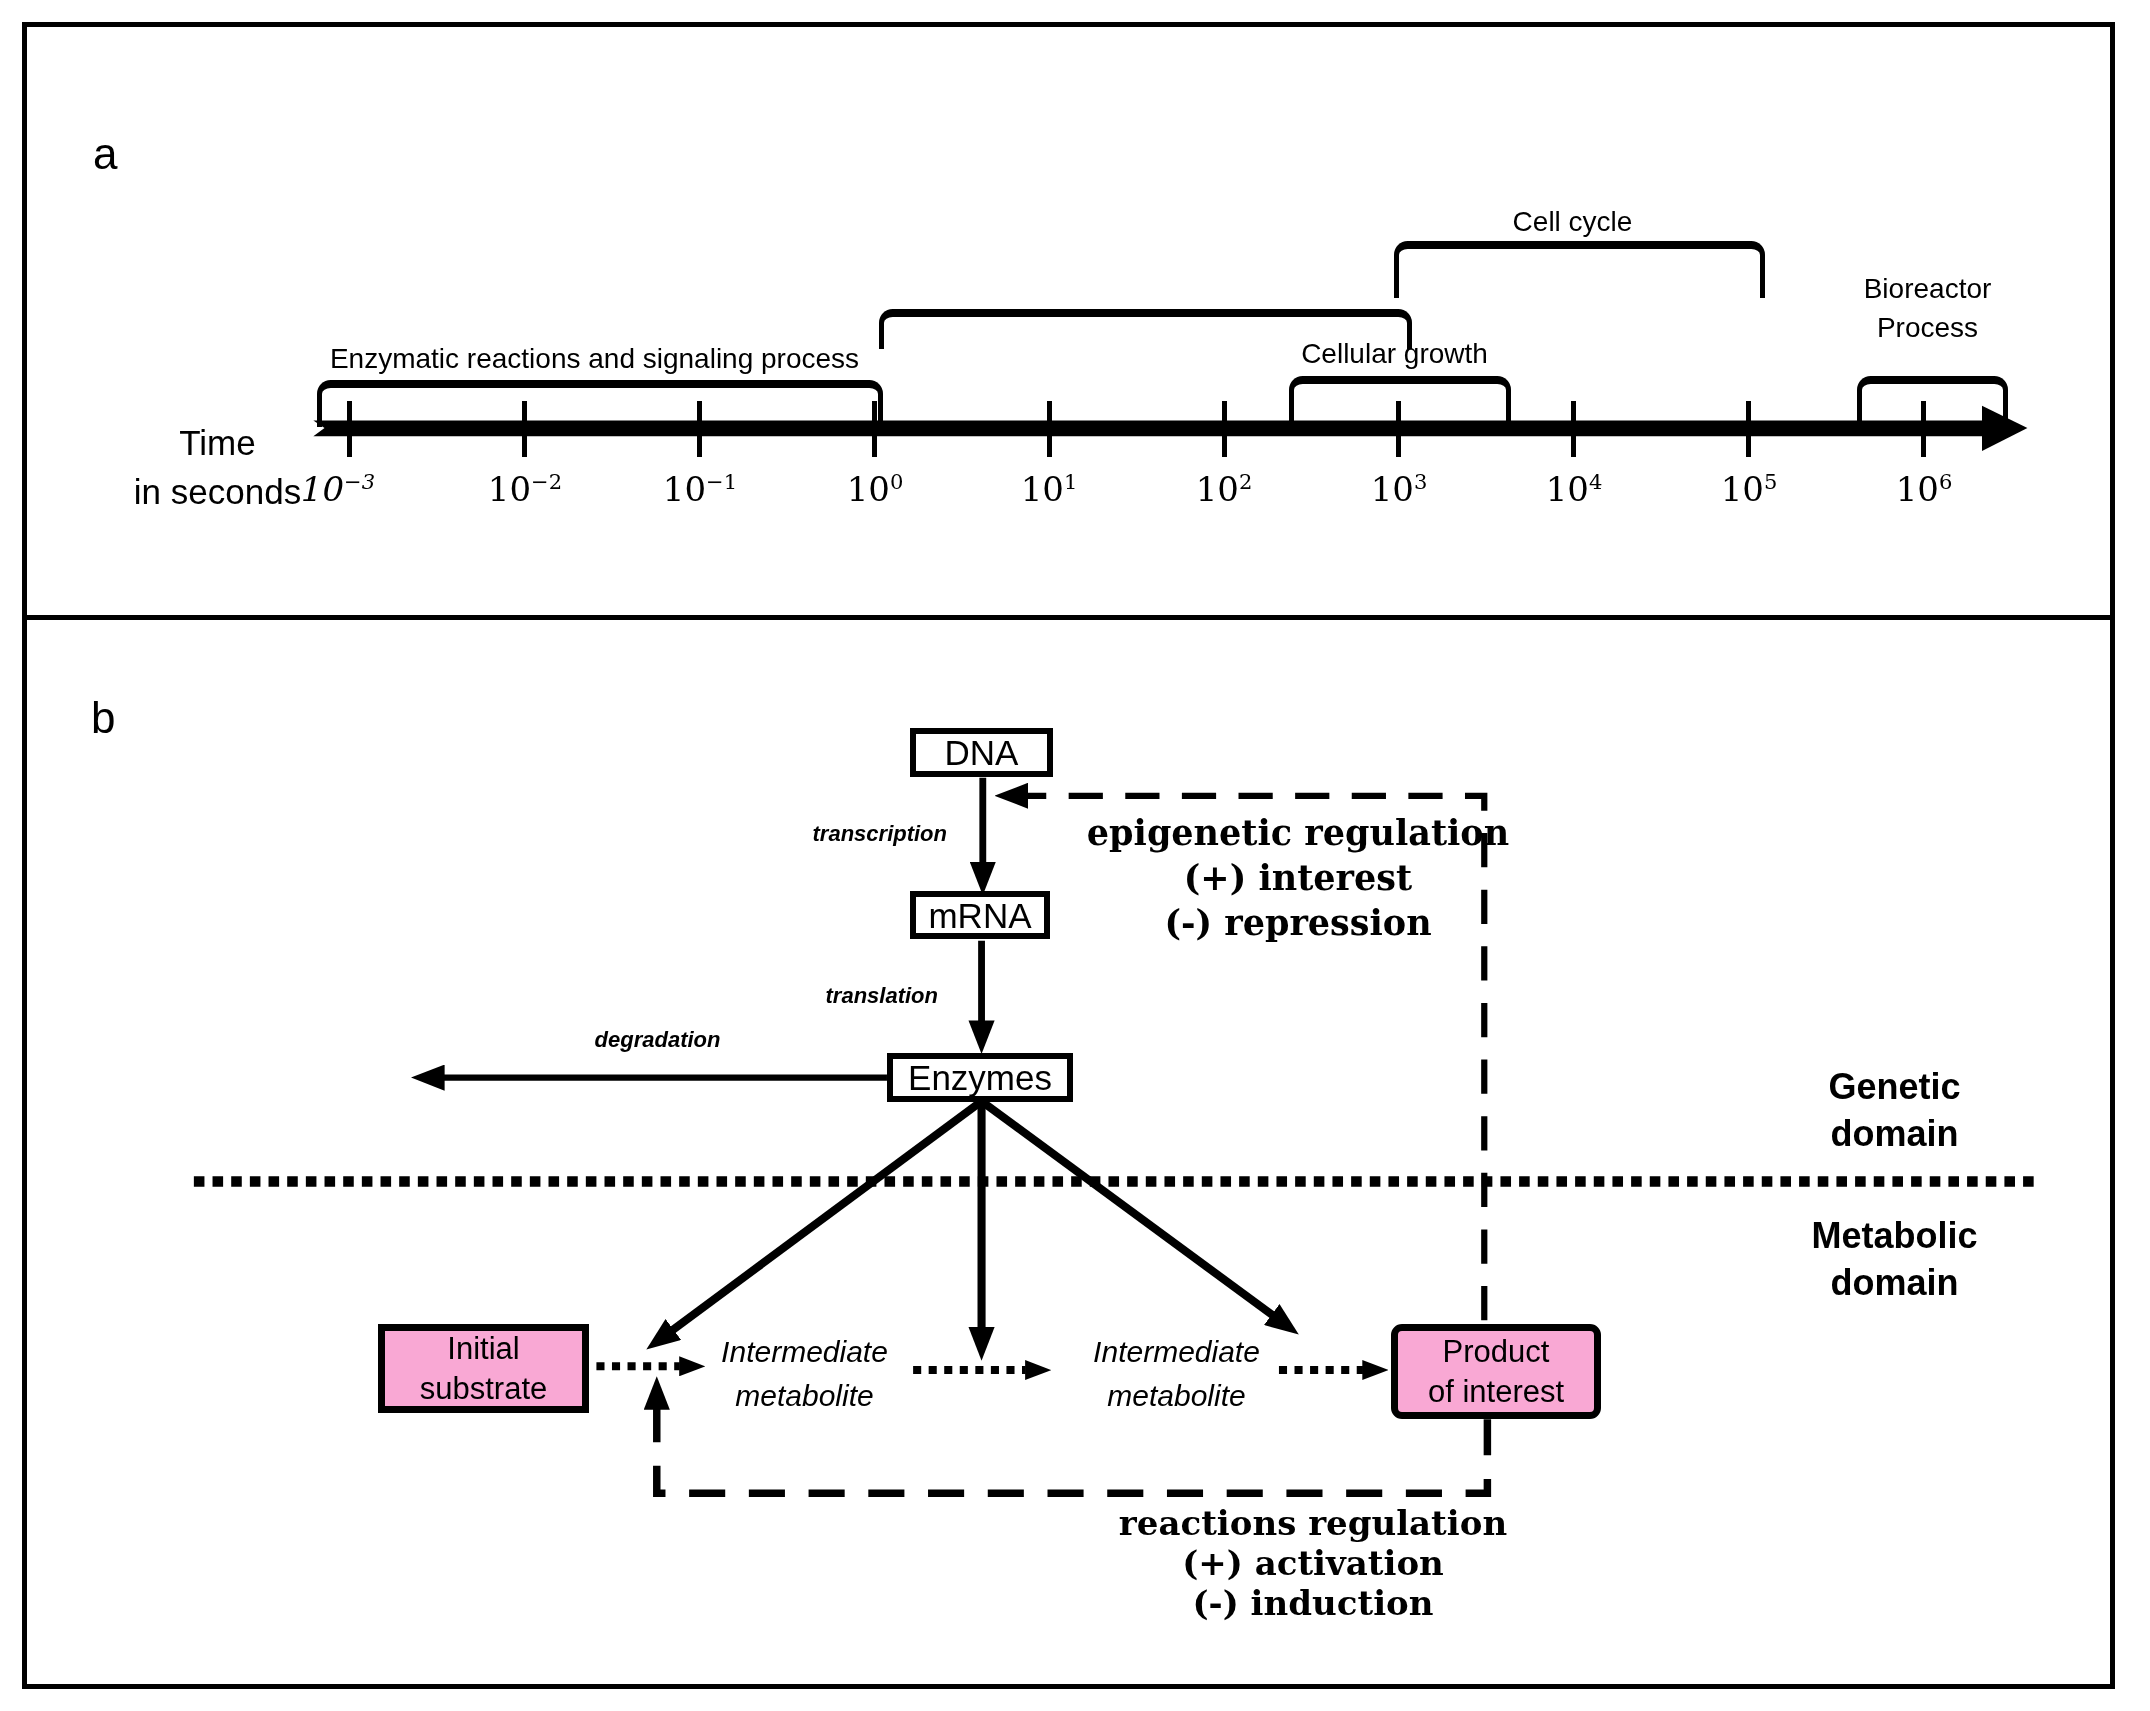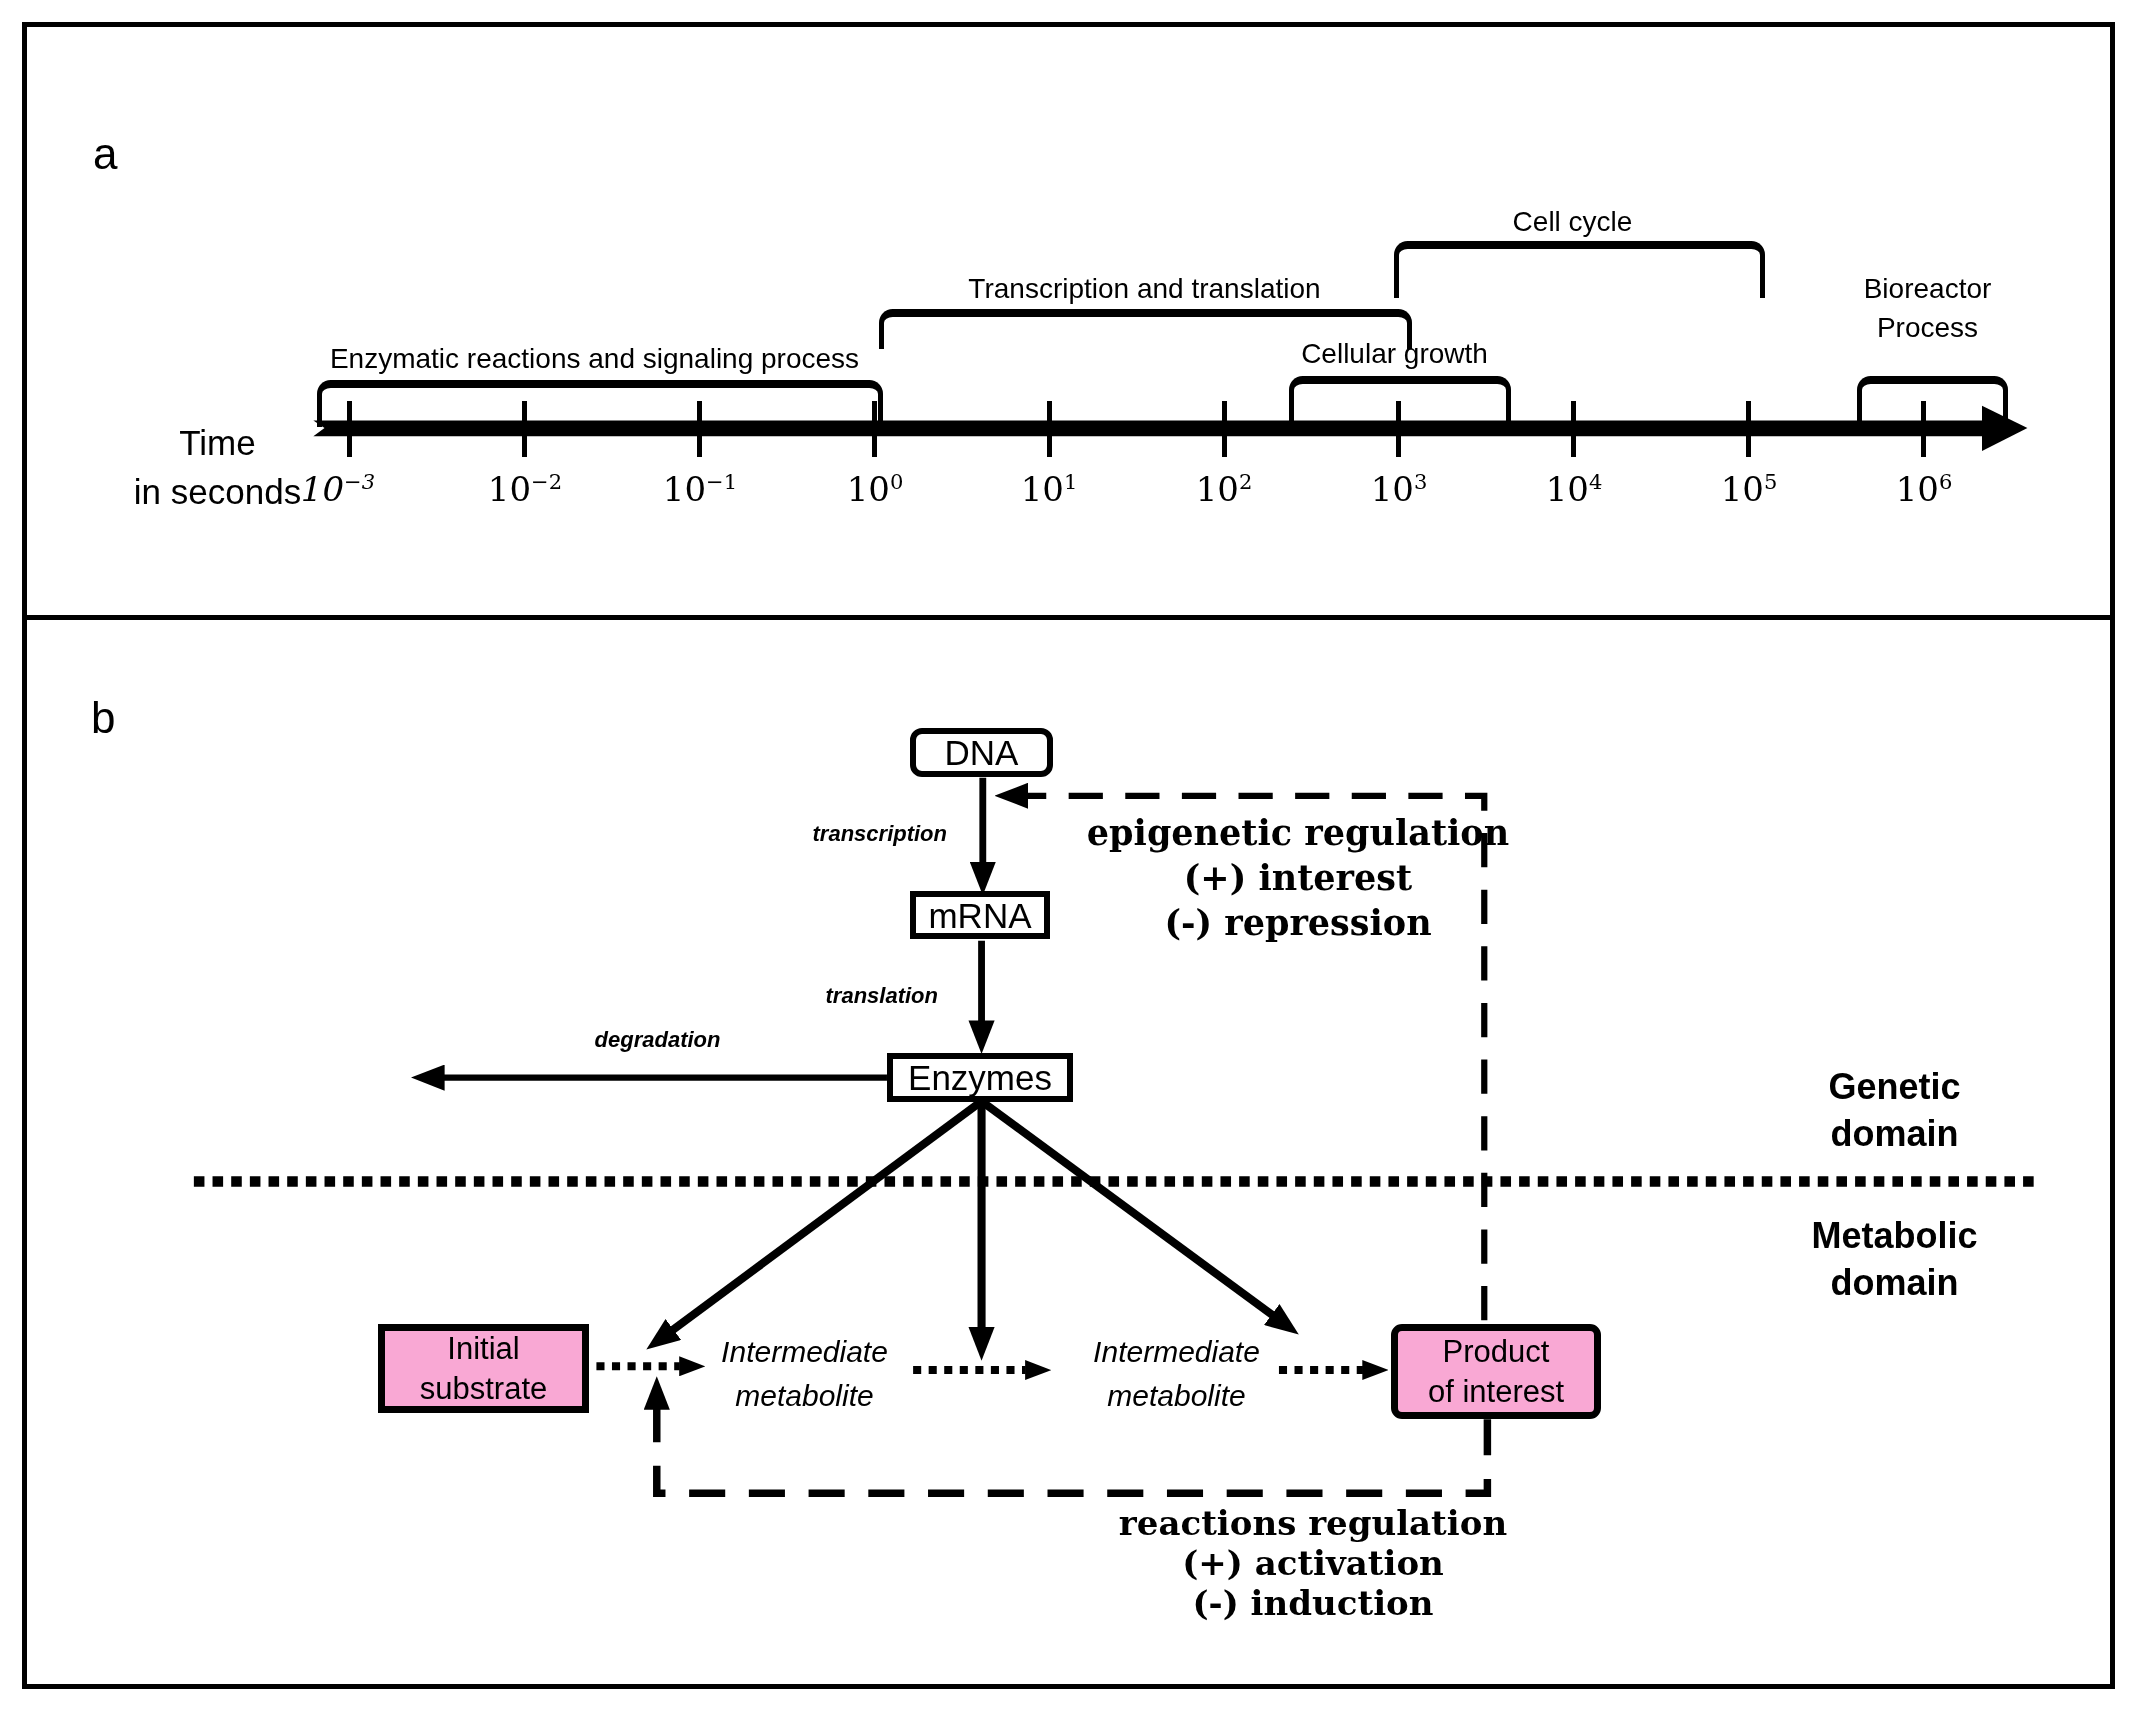--- a/index.html
+++ b/index.html
@@ -96,37 +96,36 @@
       <div class="tick" style="left: 1746px;"></div>
       <div class="tick-label" style="left: 1699px;">10<sup>5</sup></div>
       <div class="tick" style="left: 1921px;"></div>
       <div class="tick-label" style="left: 1874px;">10<sup>6</sup></div>
     </div>
 
   <div class="abs bracket" style="left:317px;top:380px;width:556px;height:39px;"></div>
   <div class="abs ctr bracket-label" style="left:221px;top:341px;width:747px;">Enzymatic reactions and signaling process</div>
 
   <div class="abs bracket" style="left:879px;top:309px;width:523px;height:32px;"></div>
-  <div class="abs ctr bracket-label" style="left:771px;top:271px;width:747px;">Transcription and translation</div>
 
   <div class="abs bracket" style="left:1394px;top:241px;width:361px;height:49px;"></div>
   <div class="abs ctr bracket-label" style="left:1199px;top:204px;width:747px;">Cell cycle</div>
 
   <div class="abs bracket" style="left:1289px;top:376px;width:212px;height:41px;"></div>
   <div class="abs ctr bracket-label" style="left:1021px;top:336px;width:747px;">Cellular growth</div>
 
   <div class="abs bracket" style="left:1857px;top:376px;width:141px;height:41px;"></div>
   <div class="abs ctr bracket-label" style="left:1741px;top:269px;width:373px;line-height:39px;">
     <div>Bioreactor</div>
     <div>Process</div>
   </div>
 
   <div class="abs panel-label" style="left:91px;top:696px;">b</div>
 
-  <div class="abs box" style="left:910px;top:728px;width:131px;height:37px;border-radius:12px;">
+  <div class="abs box" style="left:910px;top:728px;width:131px;height:37px;">
     <span>DNA</span>
   </div>
   <div class="abs box" style="left:910px;top:891px;width:128px;height:36px;">
     <span>mRNA</span>
   </div>
   <div class="abs box" style="left:887px;top:1053px;width:174px;height:37px;">
     <span>Enzymes</span>
   </div>
   <div class="abs bigbox" style="left:378px;top:1324px;width:197px;height:75px;">
     <div>Initial</div>

